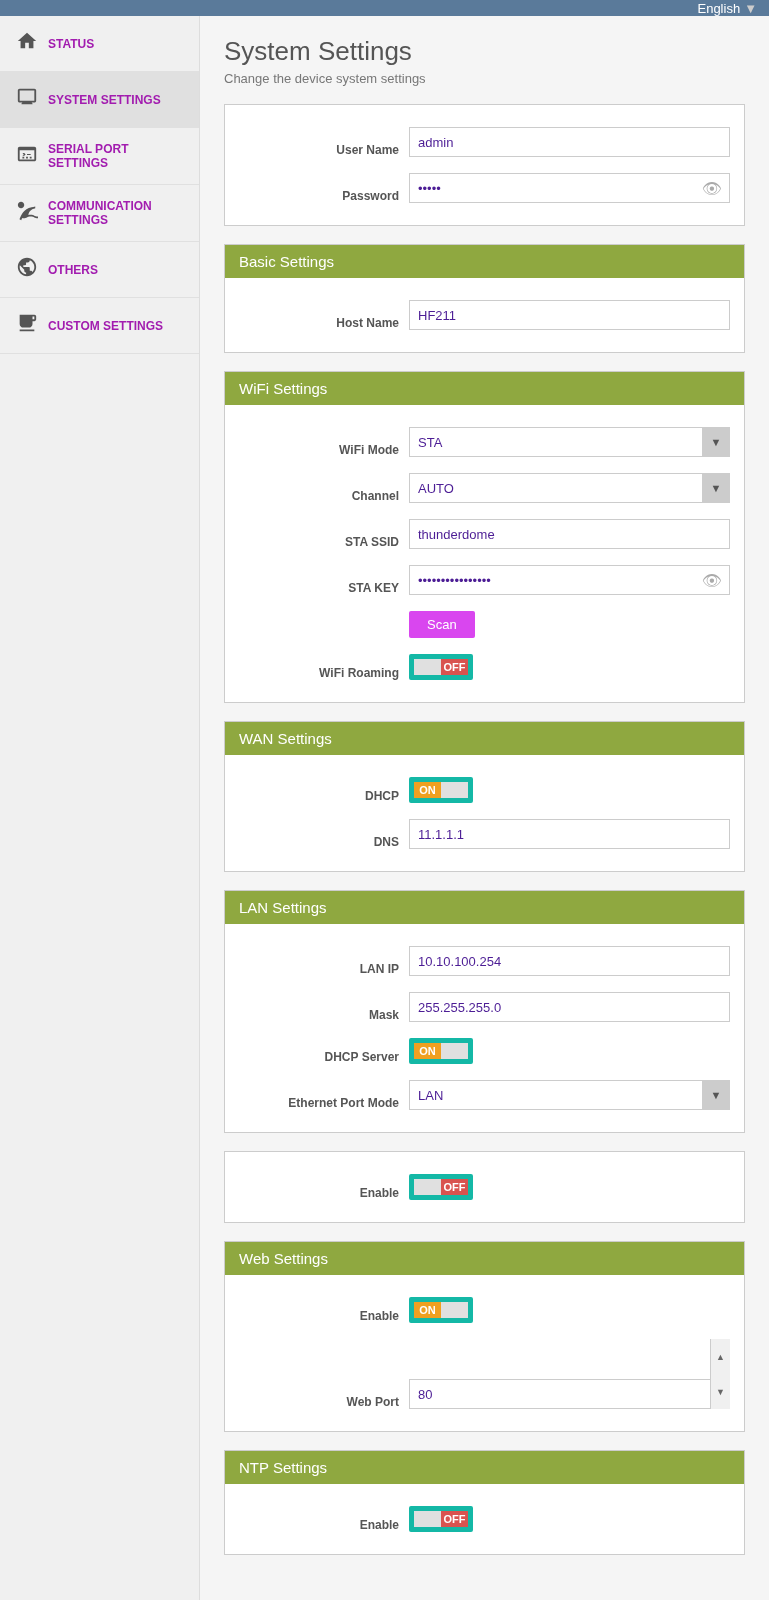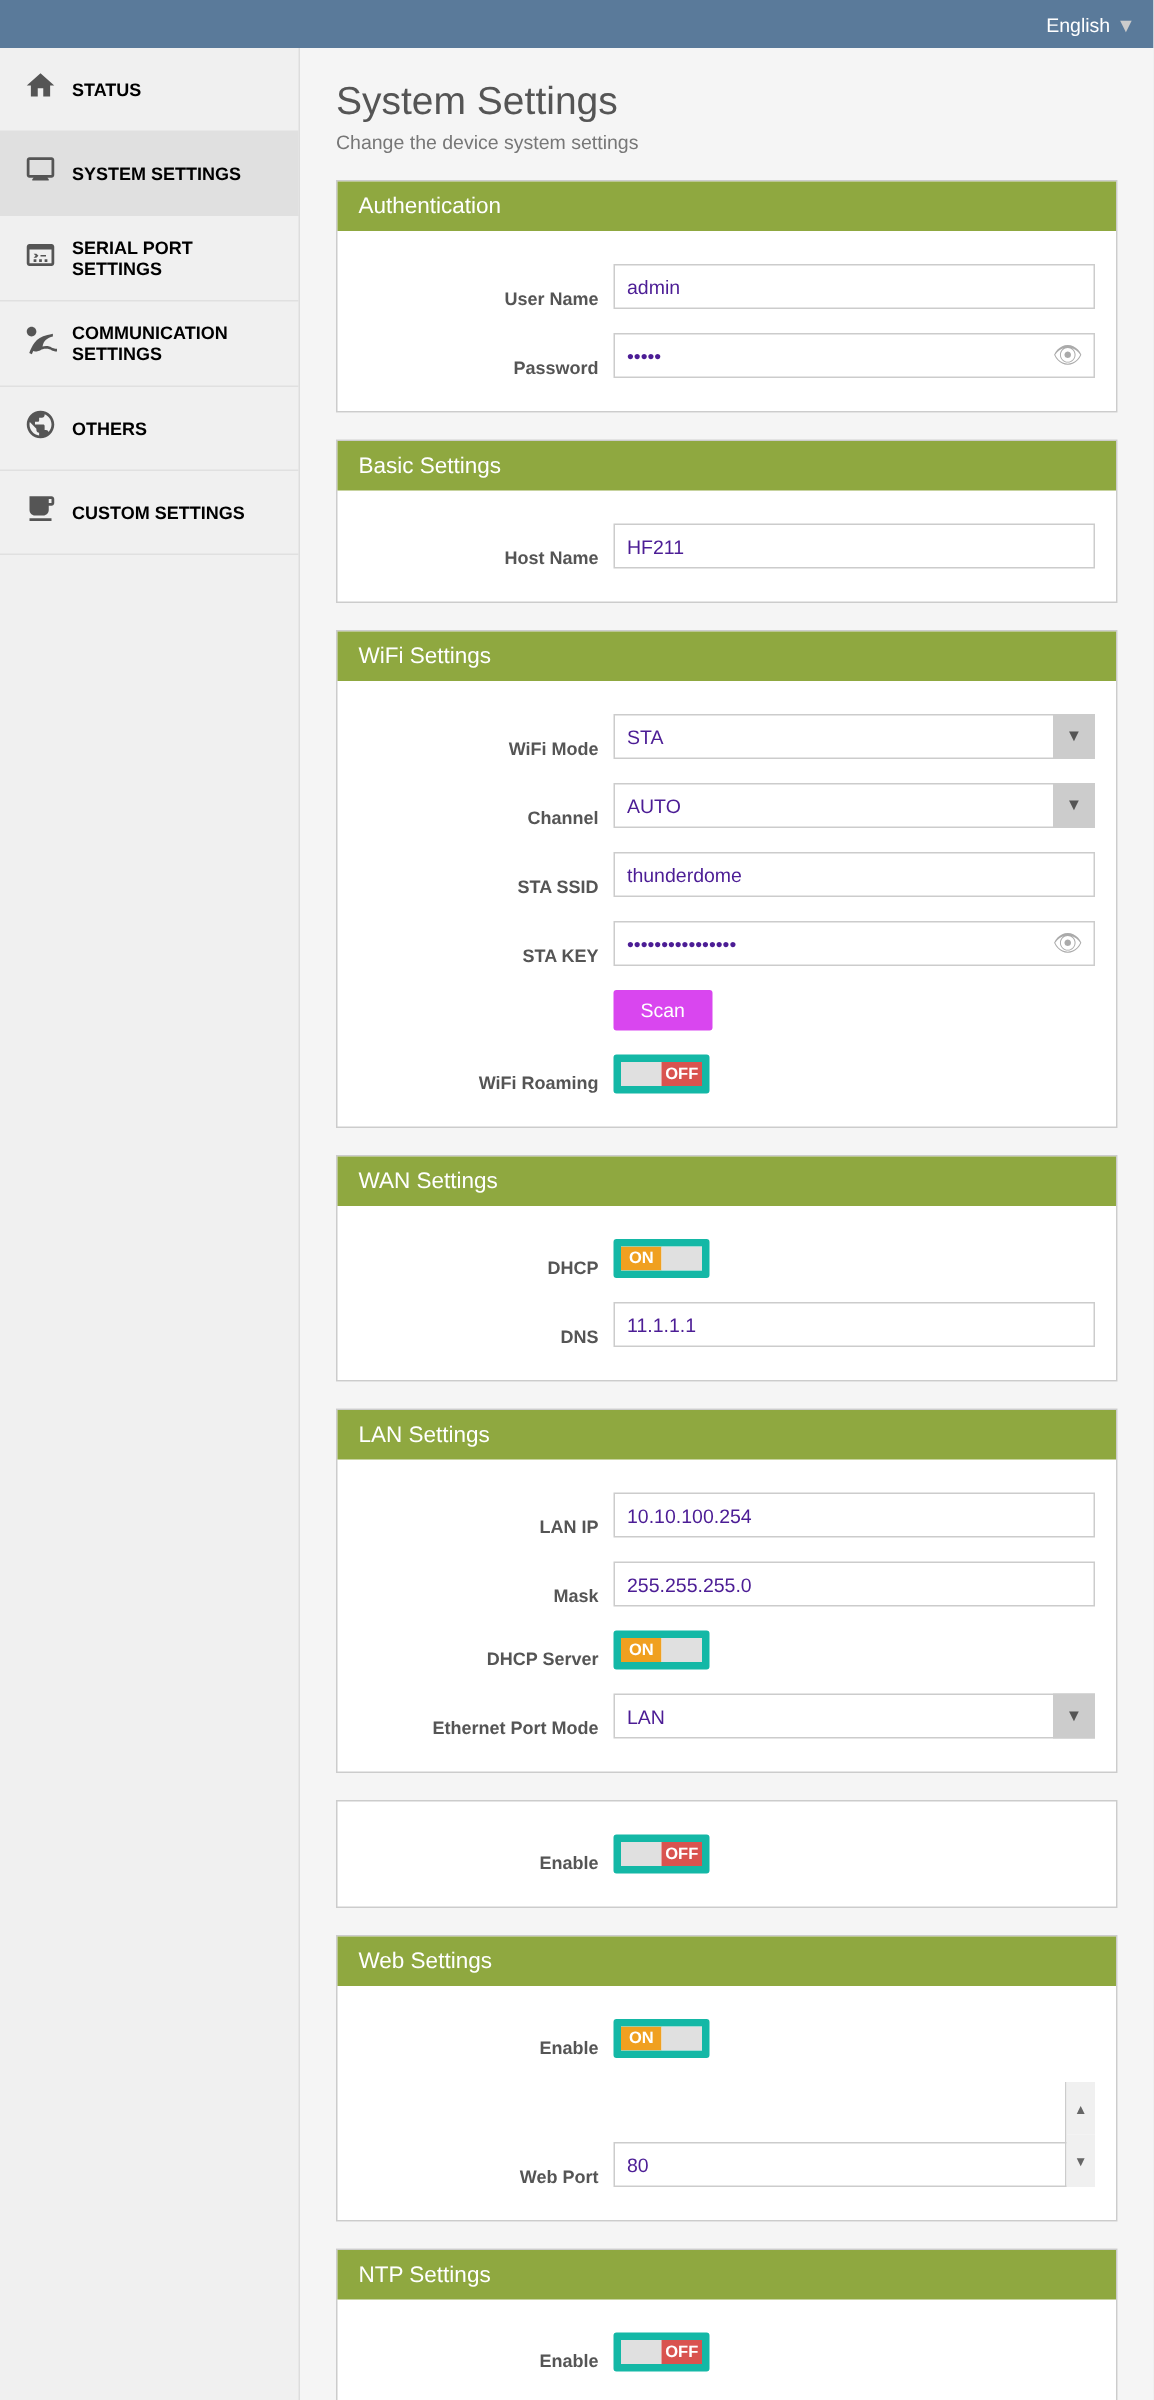--- a/index.html
+++ b/index.html
@@ -1,21 +1,21 @@
 <!DOCTYPE html>
 <html><head>
   <meta charset="utf-8">
   <style>
     * { box-sizing: border-box; margin: 0; padding: 0; }
     body { font-family: Arial, sans-serif; font-size: 13px; background: #e8e8e8; color: #333; width: 769px; }
 
     
     .top-bar {
       background: #5a7a9a;
-      height: 32px;
+      height: 16px;
       display: flex;
       align-items: center;
       justify-content: flex-end;
       padding-right: 12px;
     }
     .top-bar span { color: #fff; font-size: 13px; }
     .top-bar .chevron { color: #ccc; margin-left: 4px; }
 
     .layout { display: flex; min-height: 1560px; }
 
@@ -27,21 +27,21 @@
       flex-shrink: 0;
     }
     .sidebar-item {
       display: flex;
       align-items: center;
       padding: 14px 16px;
       cursor: pointer;
       border-bottom: 1px solid #e0e0e0;
       font-weight: bold;
       font-size: 12px;
-      color: #000000;
+      color: #a21caf;
       gap: 10px;
     }
     .sidebar-item.active { background: #e0e0e0; }
     .sidebar-icon { font-size: 18px; color: #555; flex-shrink: 0; }
     .sidebar-icon svg { width: 22px; height: 22px; fill: #555; }
 
     
     .main {
       flex: 1;
       padding: 20px 24px 40px 24px;
@@ -264,21 +264,20 @@
       </span>
       <span>CUSTOM SETTINGS</span>
     </div>
   </div>
 
   <div class="main">
     <h1 class="page-title">System Settings</h1>
     <p class="page-subtitle">Change the device system settings</p>
 
     <div class="section">
-      <div class="section-header">Authentication</div>
       <div class="section-body">
         <div class="form-row">
           <label class="form-label">User Name</label>
           <input class="form-control" type="text" value="admin" style="">
         </div>
         <div class="form-row">
           <label class="form-label">Password</label>
           <div class="input-with-icon">
             <input class="form-control" type="password" value="admin" style="">
             <span class="eye-icon">👁</span>

